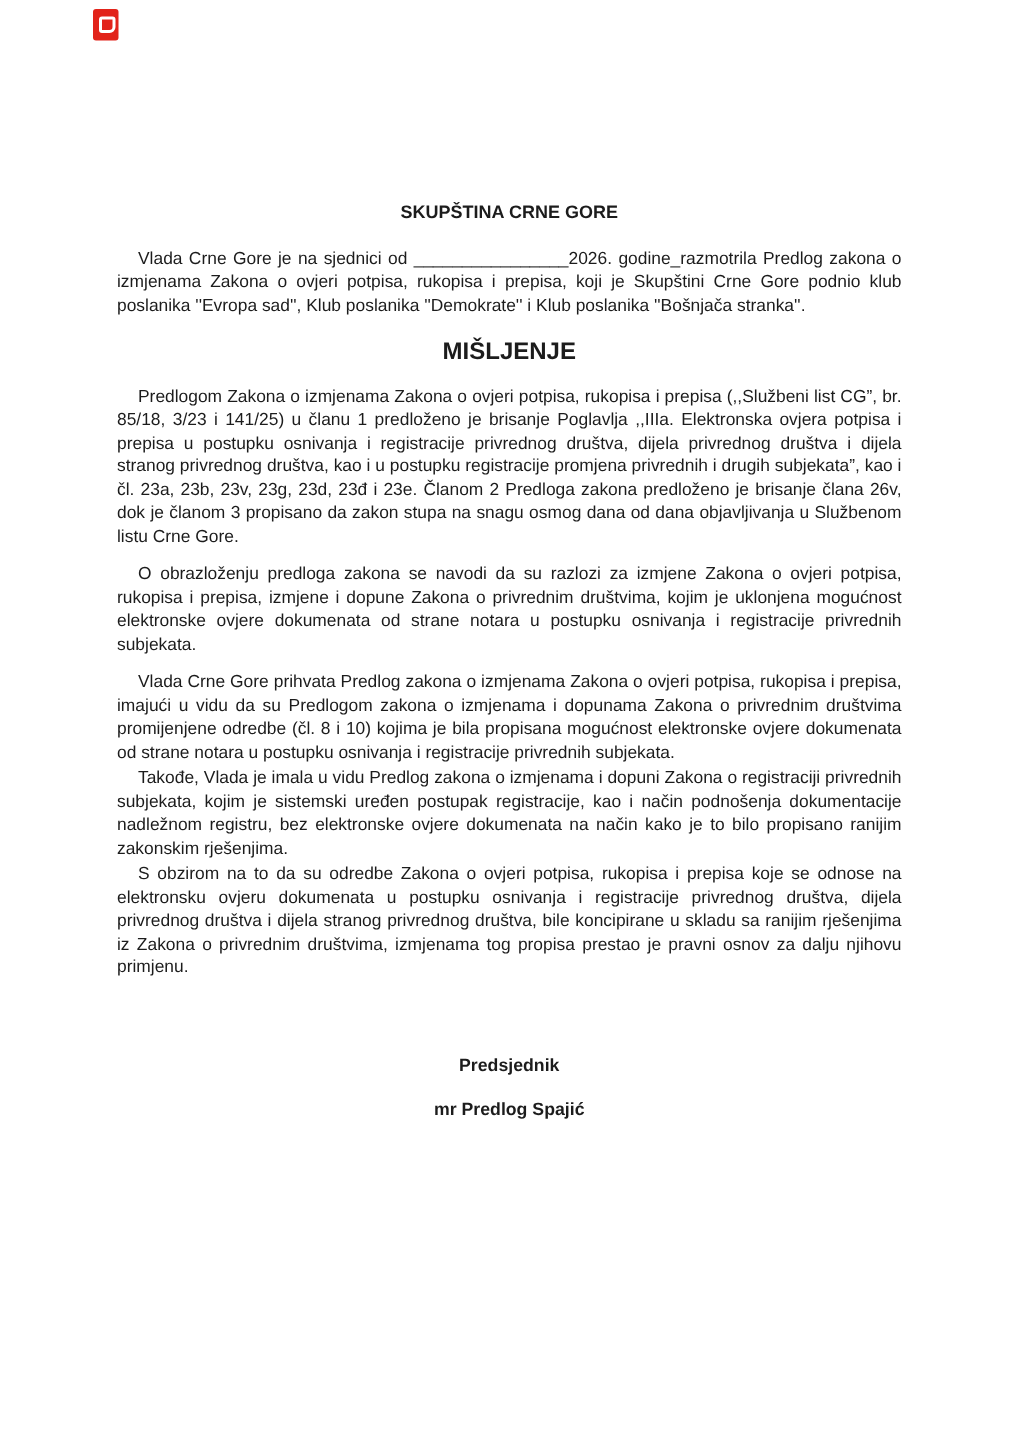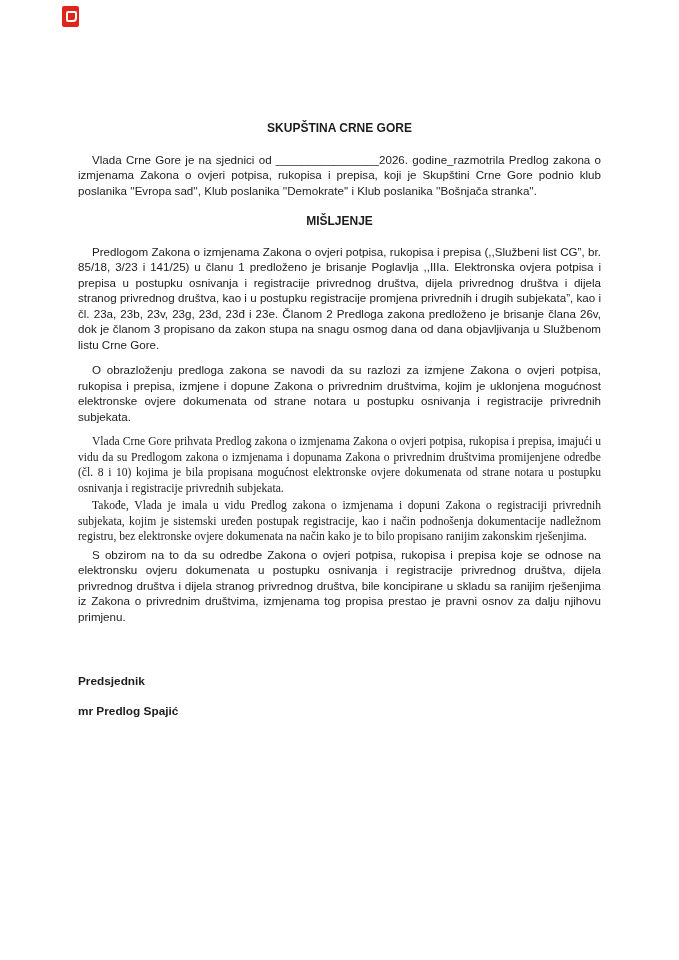--- a/index.html
+++ b/index.html
@@ -37,48 +37,47 @@
     top: 5px;
     width: 7px;
     height: 7px;
     border: 2px solid #ffffff;
     border-radius: 2px 2px 4px 2px;
   }
   .content {
     position: absolute;
     left: 78px;
     right: 78px;
-    top: 121px;
+    top: 134px;
     font-size: 11.6px;
     line-height: 15.5px;
     text-align: justify;
   }
   .doc-title {
     text-align: center;
     font-weight: bold;
     font-size: 12px;
     margin: 0 0 15px 0;
   }
   .content p {
     margin: 0 0 10px 0;
     text-indent: 14px;
   }
   .content p.tight {
     margin-bottom: 2px;
-    font-family: Liberation Serif, serif;
   }
   .section-heading {
     text-align: center;
     font-weight: bold;
-    font-size: 12px;
+    font-size: 16px;
     margin: 16px 0 14px 0;
   }
   .signature {
     margin-top: 50px;
-    text-align: left;
+    text-align: center;
     font-weight: bold;
     font-size: 11.8px;
   }
   .signature .sig-line {
     margin: 0 0 14px 0;
   }
 </style>
 </head>
 <body>
 

